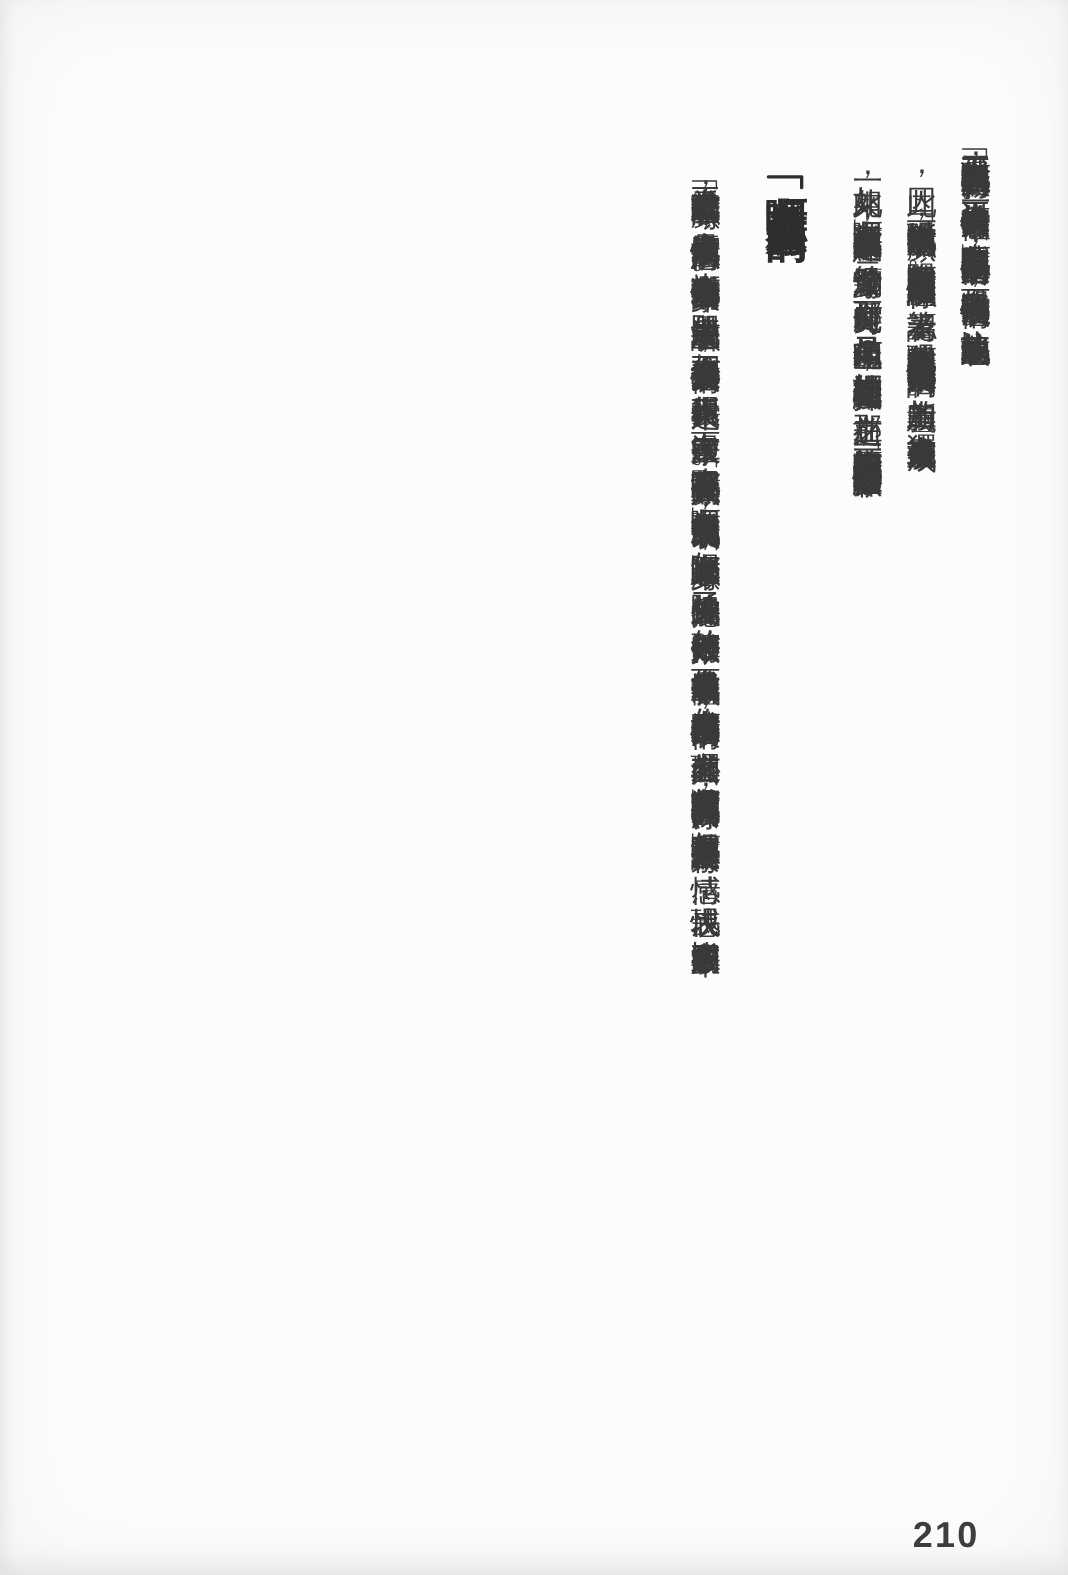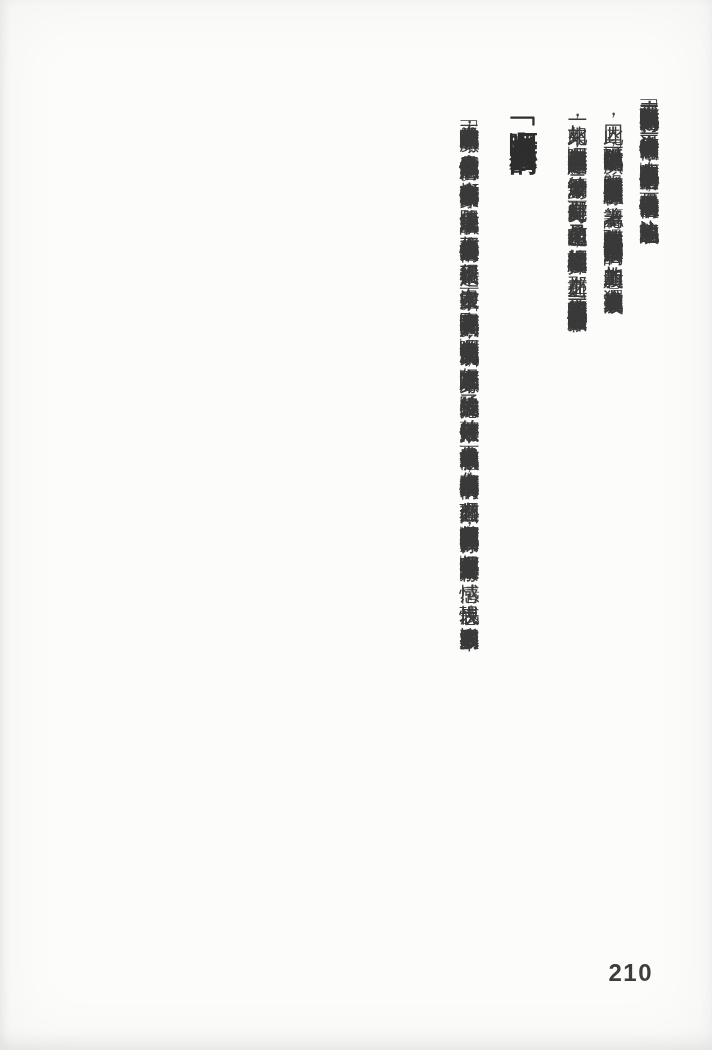--- a/index.html
+++ b/index.html
@@ -46,21 +46,21 @@
     margin: 0 13px 0 11px; 
     padding-top: 20px;
     font-size: 28px;
     line-height: 48px;
     font-weight: 700;
     letter-spacing: 2px;
     color: #2e2e2e;
   }
   .page-number {
     position: absolute;
-    top: 959px;
+    top: 1010px;
     right: 59px;
     font-family: "Liberation Sans", "DejaVu Sans", sans-serif;
     font-weight: 700;
     font-size: 24px;
     letter-spacing: 1.5px;
     color: #3d3d3d;
   }
 </style>
 </head>
 <body>

